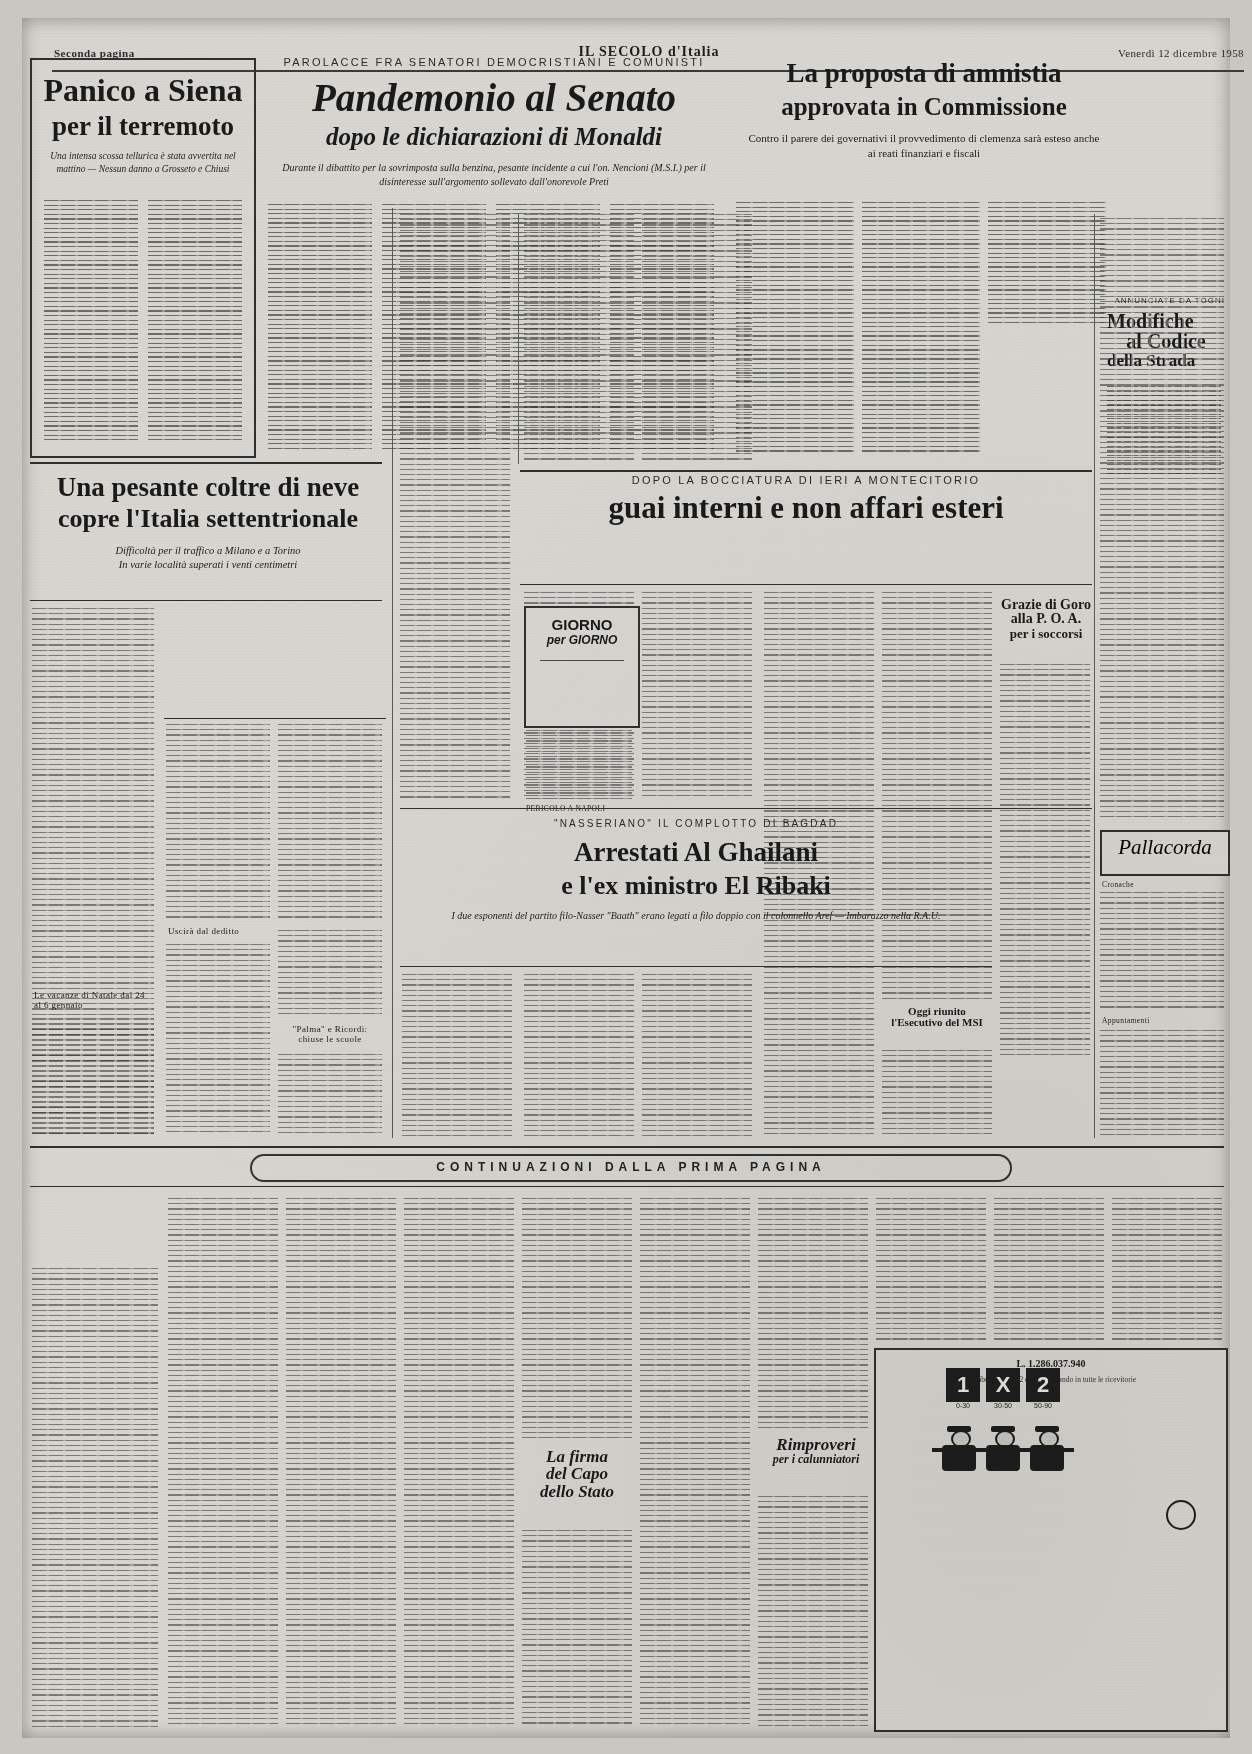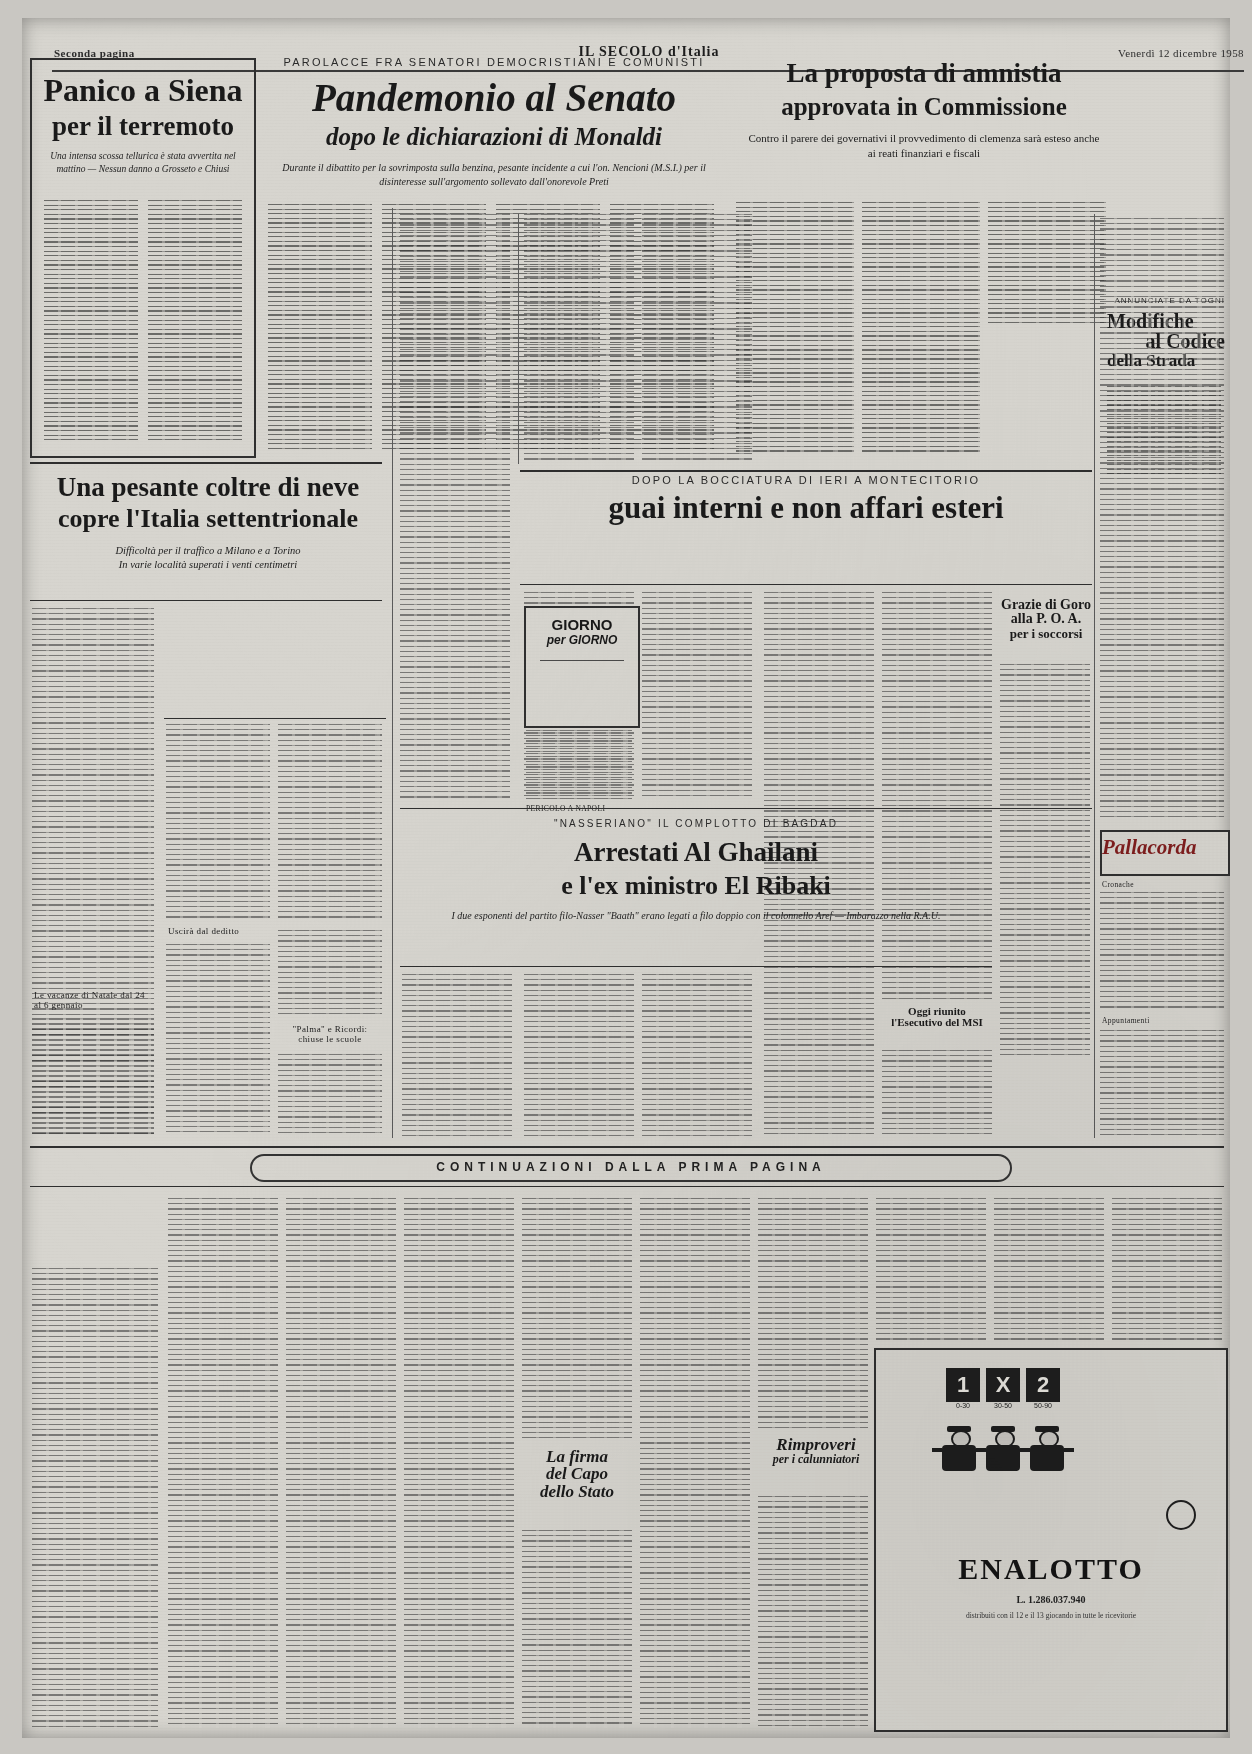--- a/index.html
+++ b/index.html
@@ -161,25 +161,26 @@
     font-family: "Liberation Sans", sans-serif;
     font-weight: bold;
     color: #181818;
   }
 
   
   .pallacorda {
     position: absolute;
     border: 2px solid #2f2f2f;
     background: #d7d5cf;
+    text-align: center;
     font-family: "Liberation Serif", serif;
     font-style: italic;
-    font-weight: bold;
+    font-weight: normal;
     font-size: 21px;
-    color: #7f1d1d;
+    color: #000000;
     line-height: 30px;
   }
 
   
   .ad {
     position: absolute;
     background: #d7d5cf;
   }
   .ad-title {
     text-align: center;
@@ -278,21 +279,21 @@
       <div class="hl" style="font-size:25px; margin-top:6px;">approvata in Commissione</div>
       <div class="subhead" style="margin:12px 12px 0 12px; font-size:11px;">Contro il parere dei governativi il provvedimento di clemenza sarà esteso anche ai reati finanziari e fiscali</div>
       <div class="col" style="left:2px; top:150px; width:118px; height:250px;"></div>
       <div class="col" style="left:128px; top:150px; width:118px; height:250px;"></div>
       <div class="col" style="left:254px; top:150px; width:118px; height:122px;"></div>
     </div>
 
     <div class="block" style="left:1085px; top:278px; width:118px; height:180px;">
       <div class="tiny-label" style="text-align:right; margin-bottom:6px;">ANNUNCIATE DA TOGNI</div>
       <div class="hl" style="font-size:20px; text-align:left;">Modifiche</div>
-      <div class="hl" style="font-size:20px; text-align:right;">al Codice</div>
+      <div class="hl" style="font-size:20px; text-align:center;">al Codice</div>
       <div class="hl" style="font-size:17px; text-align:left;">della Strada</div>
       <div class="col" style="left:0px; top:90px; width:114px; height:88px;"></div>
     </div>
 
     <div class="rule-thick" style="left:8px; top:444px; width:352px; height:2px;"></div>
 
     <div class="block" style="left:8px; top:450px; width:356px; height:130px;">
       <div class="hl" style="font-size:27px; margin-top:6px;">Una pesante coltre di neve</div>
       <div class="hl" style="font-size:26px; margin-top:4px;">copre l'Italia settentrionale</div>
       <div class="subhead it" style="margin-top:12px; font-size:10.5px;">Difficoltà per il traffico a Milano e a Torino</div>
@@ -444,20 +445,19 @@
           <div class="hat"></div>
             <div class="head"></div>
             <div class="body"></div>
           <div class="arm" style="left:-6px;"></div>
             <div class="arm" style="right:-6px;"></div>
         </div>
       </div>
 
       <div class="circle-logo" style="right:30px; top:150px;"></div>
 
-      <div class="ad-title" style="margin-top:202px;">ENALOTTO</div>
       <div class="ad-sub" style="margin-top:8px;">L. 1.286.037.940</div>
       <div class="ad-fine" style="margin-top:6px; padding:0 14px;">distribuiti con il 12 e il 13 giocando in tutte le ricevitorie</div>
     </div>
 
     <div class="grain"></div>
   </div>
 </div>
 
 </body></html>

